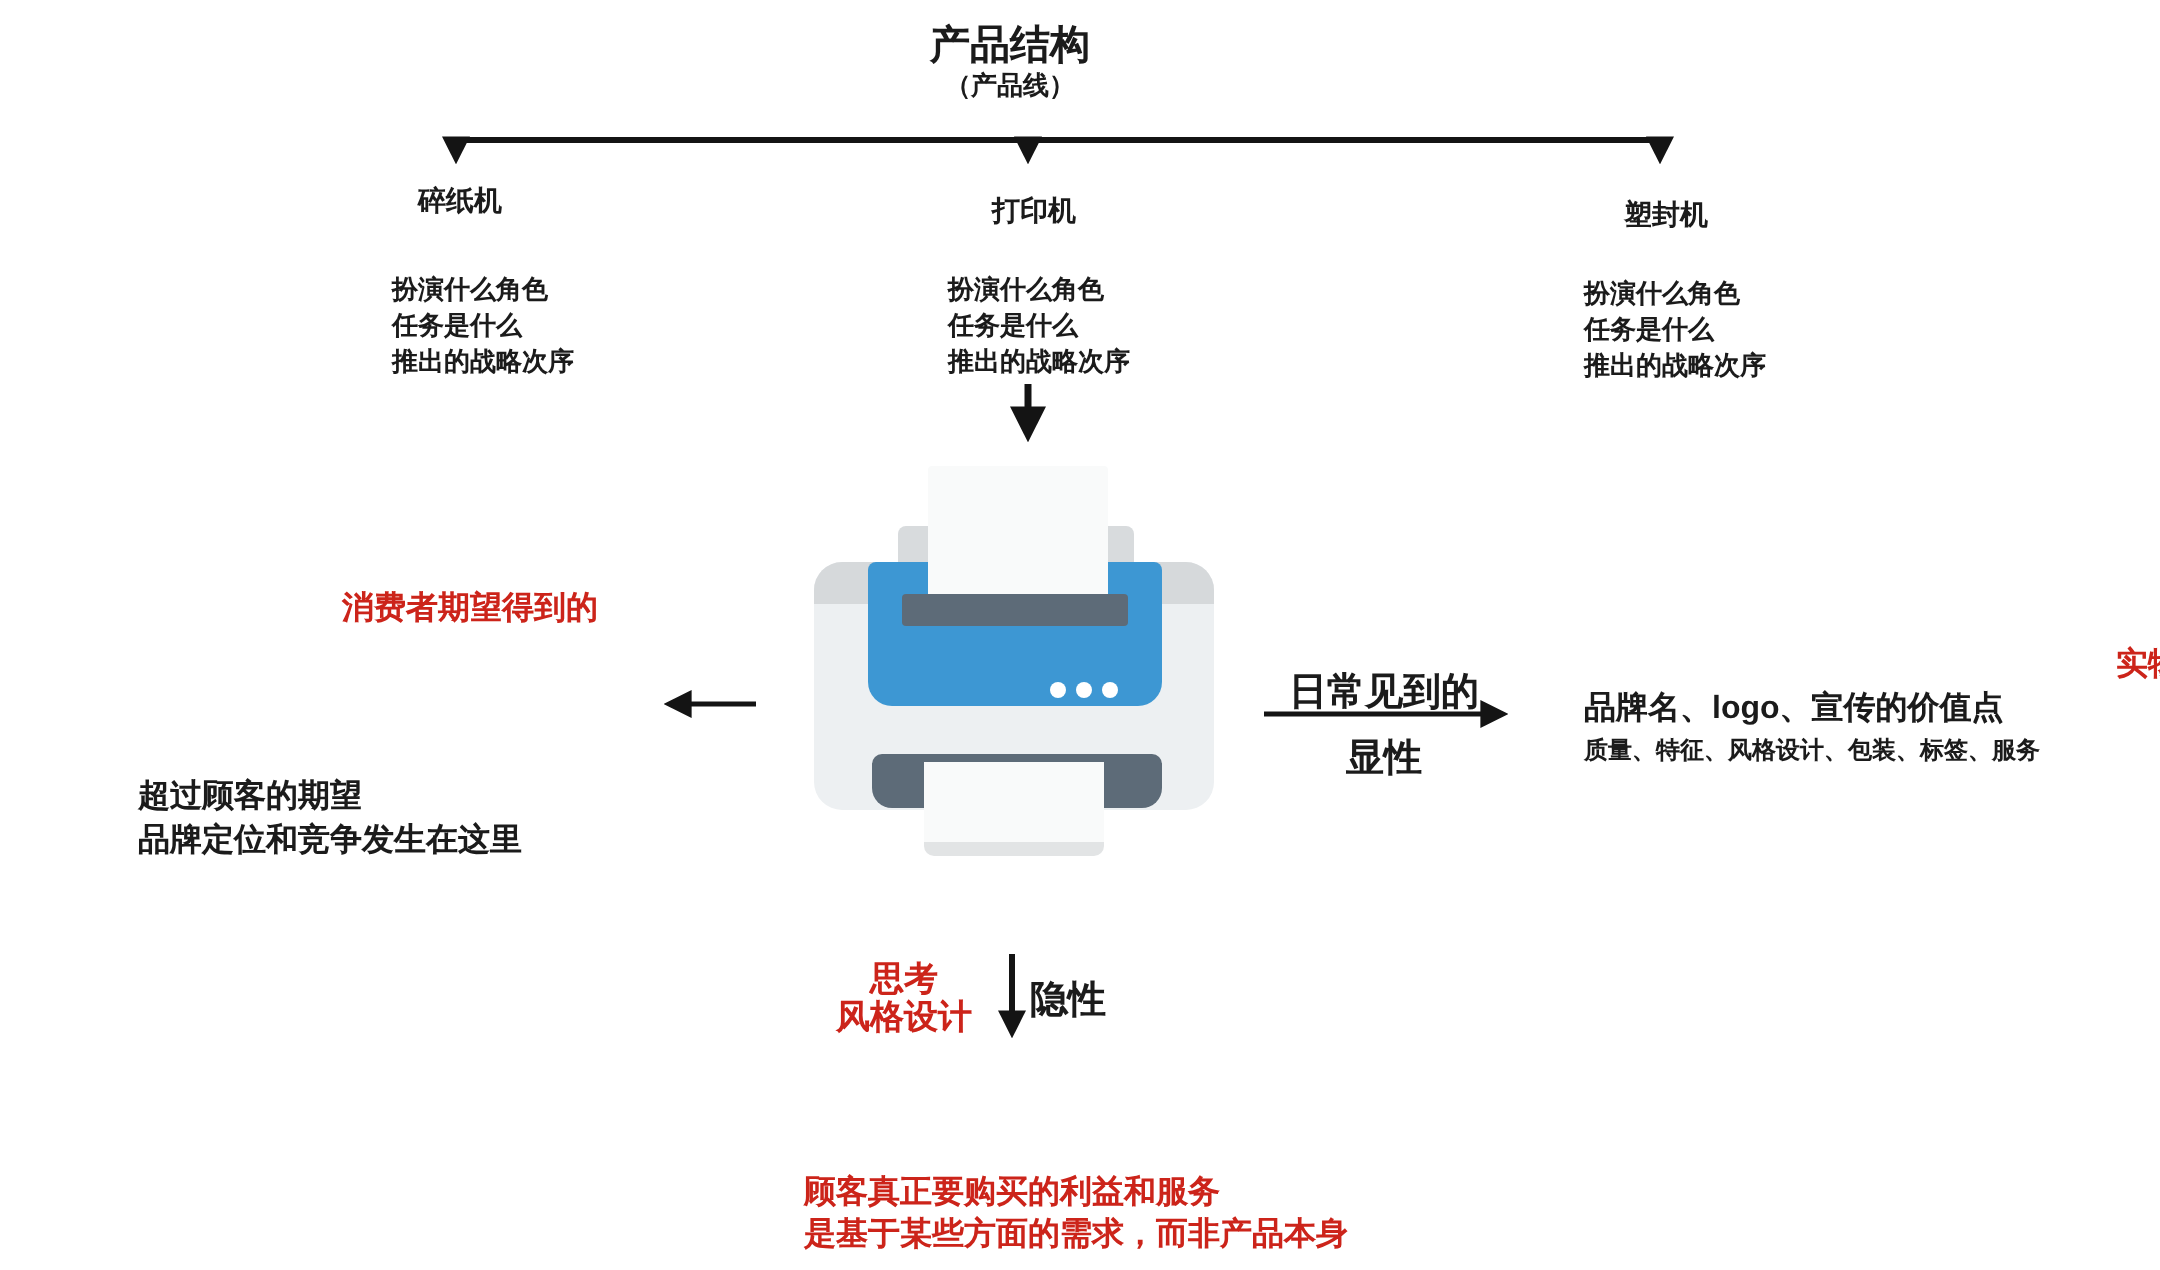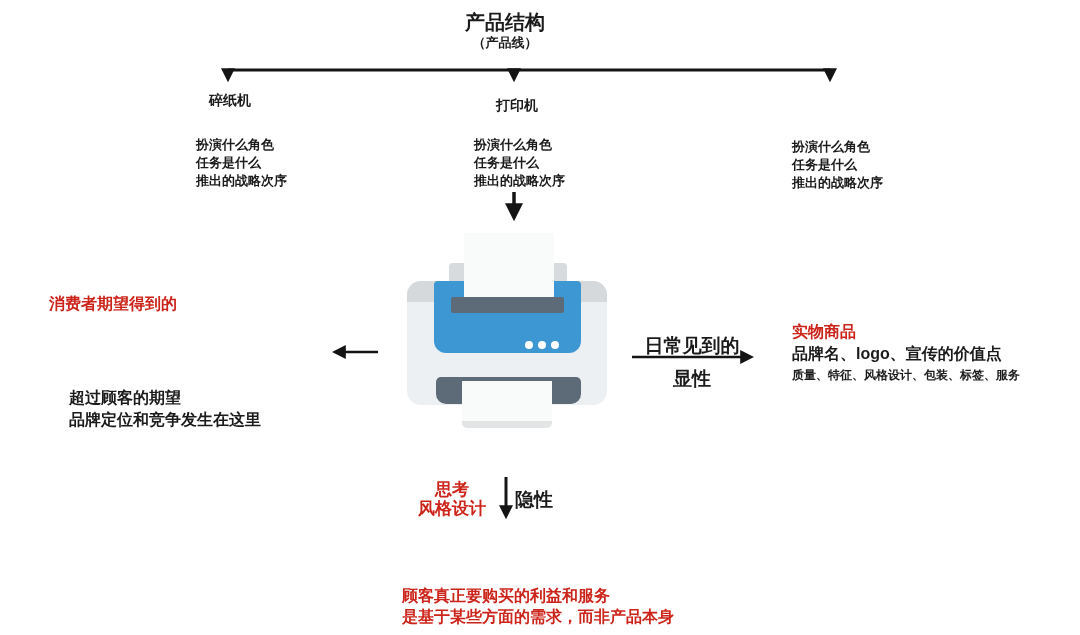--- a/index.html
+++ b/index.html
@@ -3,21 +3,21 @@
 <meta charset="utf-8">
 <style>
   html,body{margin:0;padding:0;}
   body{
     width:1080px;height:635px;background:#ffffff;overflow:hidden;
     font-family:"Liberation Sans","DejaVu Sans",sans-serif;
     color:var(--text,#1b1b1b);
   }
   .diagram{position:relative;width:1056px;height:635px;background:#fff;margin-left:44px;}
   .abs{position:absolute;}
-  .center{text-align:left;}
+  .center{text-align:right;}
   .bold{font-weight:bold;}
   .red{color:var(--red,#cc241a);}
   .blk{color:var(--text,#1b1b1b);}
 
   .t-title{left:361px;top:9px;width:200px;font-size:20px;font-weight:bold;text-align:center;}
   .t-sub{left:361px;top:34px;width:200px;font-size:13px;font-weight:bold;text-align:center;}
 
   .branch-title{width:120px;font-size:14px;font-weight:bold;text-align:center;}
   .bt1{left:126px;top:92px;}
   .bt2{left:413px;top:97px;}
@@ -109,20 +109,21 @@
     <div>推出的战略次序</div>
   </div>
 
   <div class="abs branch-title bt2 blk">打印机</div>
   <div class="abs branch-notes bn2 blk">
     <div>扮演什么角色</div>
     <div>任务是什么</div>
     <div>推出的战略次序</div>
   </div>
 
+  <div class="abs branch-title bt3 blk">塑封机</div>
   <div class="abs branch-notes bn3 blk">
     <div>扮演什么角色</div>
     <div>任务是什么</div>
     <div>推出的战略次序</div>
   </div>
 
   <div class="abs printer">
     <div class="pr-tray"></div>
     <div class="pr-body"></div>
     <div class="pr-shoulder"></div>

